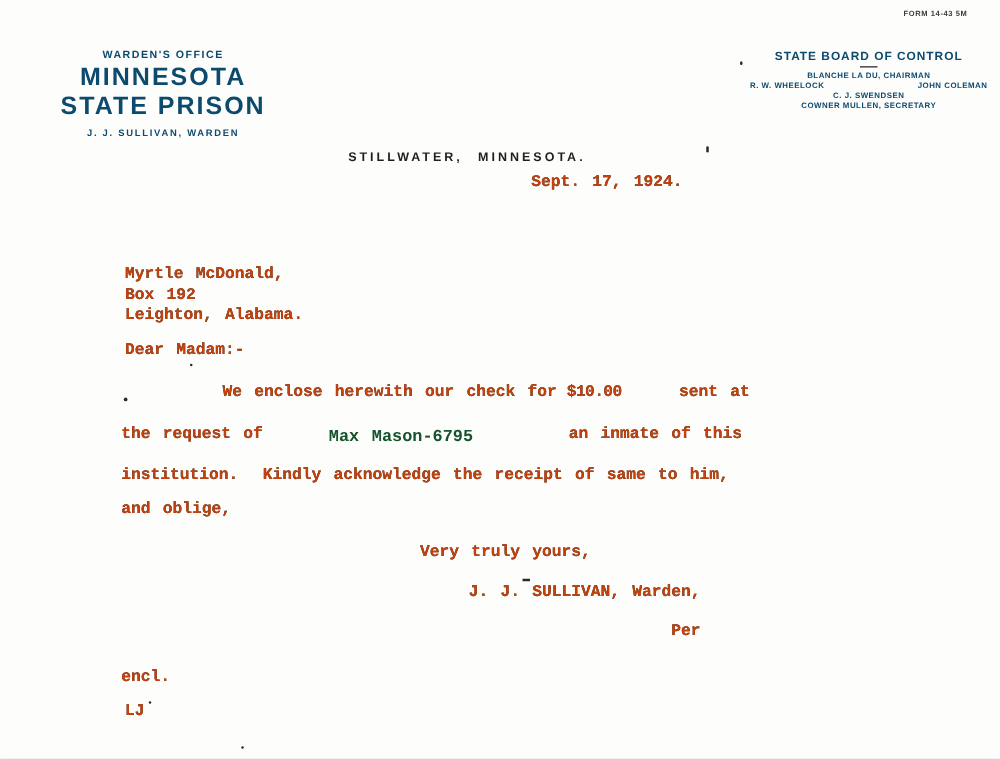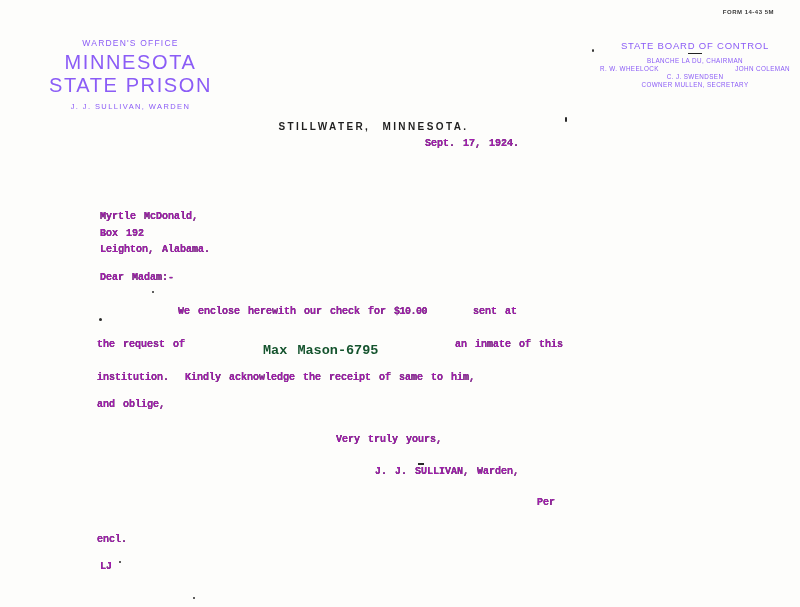--- a/index.html
+++ b/index.html
@@ -3,21 +3,21 @@
 <meta charset="utf-8">
 <style>
   html,body { margin:0; padding:0; }
   body { background:#e8e8e8; font-family:"Liberation Sans", sans-serif; }
   .page {
     position:relative; width:800px; height:607px;
     background:#fdfdfb; overflow:hidden; color:#1a1a1a;
     box-shadow:0 0 4px rgba(0,0,0,.25);
   }
   
-  .printed { font-family:"Liberation Sans", sans-serif; font-weight:normal; color:#8b5cf6; }
+  .printed { font-family:"Liberation Sans", sans-serif; font-weight:bold; color:#0c4a6e; }
   .form-no {
     position:absolute; top:9px; right:26px;
     font-size:6px; letter-spacing:.5px; color:#3a3a3a; font-weight:bold;
   }
   .lh-left { position:absolute; left:28px; top:38px; width:205px; text-align:center; }
   .lh-left .l1 { font-size:8.5px; letter-spacing:1.2px; }
   .lh-left .l2 { font-size:20px; letter-spacing:1.6px; margin-top:3px; }
   .lh-left .l3 { font-size:7.5px; letter-spacing:1.4px; margin-top:5px; }
   .lh-right { position:absolute; left:598px; top:40px; width:194px; text-align:center; }
   .lh-right .title { font-size:9.5px; letter-spacing:.8px; }
@@ -25,21 +25,21 @@
   .lh-right .row { font-size:6.3px; letter-spacing:.4px; line-height:8px; }
   .lh-right .row2 { display:flex; justify-content:space-between; padding:0 2px; }
   .place-line {
     position:absolute; left:0; top:121px; width:747px; text-align:center;
     font-size:10px; font-weight:bold; letter-spacing:2.4px; word-spacing:7px; color:#1f1f1f;
   }
   
   .typed {
     position:absolute;
     font-family:"Liberation Mono", "DejaVu Sans Mono", monospace;
-    font-weight:bold; font-size:10px; color:#a21caf;
+    font-weight:bold; font-size:13px; color:#c2410c;
     white-space:pre; letter-spacing:0; word-spacing:2px;
     text-shadow:0 0 .4px #222;
   }
   .date-line   { left:425px; top:138px; }
   .addr1 { left:100px; top:211px; }
   .addr2 { left:100px; top:228px; }
   .addr3 { left:100px; top:244px;text-align:right; }
   .salutation { left:100px; top:272px; }
   .body-l1 { left:178px; top:306px; }
   .body-l1 .amount { margin-left:8px; letter-spacing:-.5px; }

